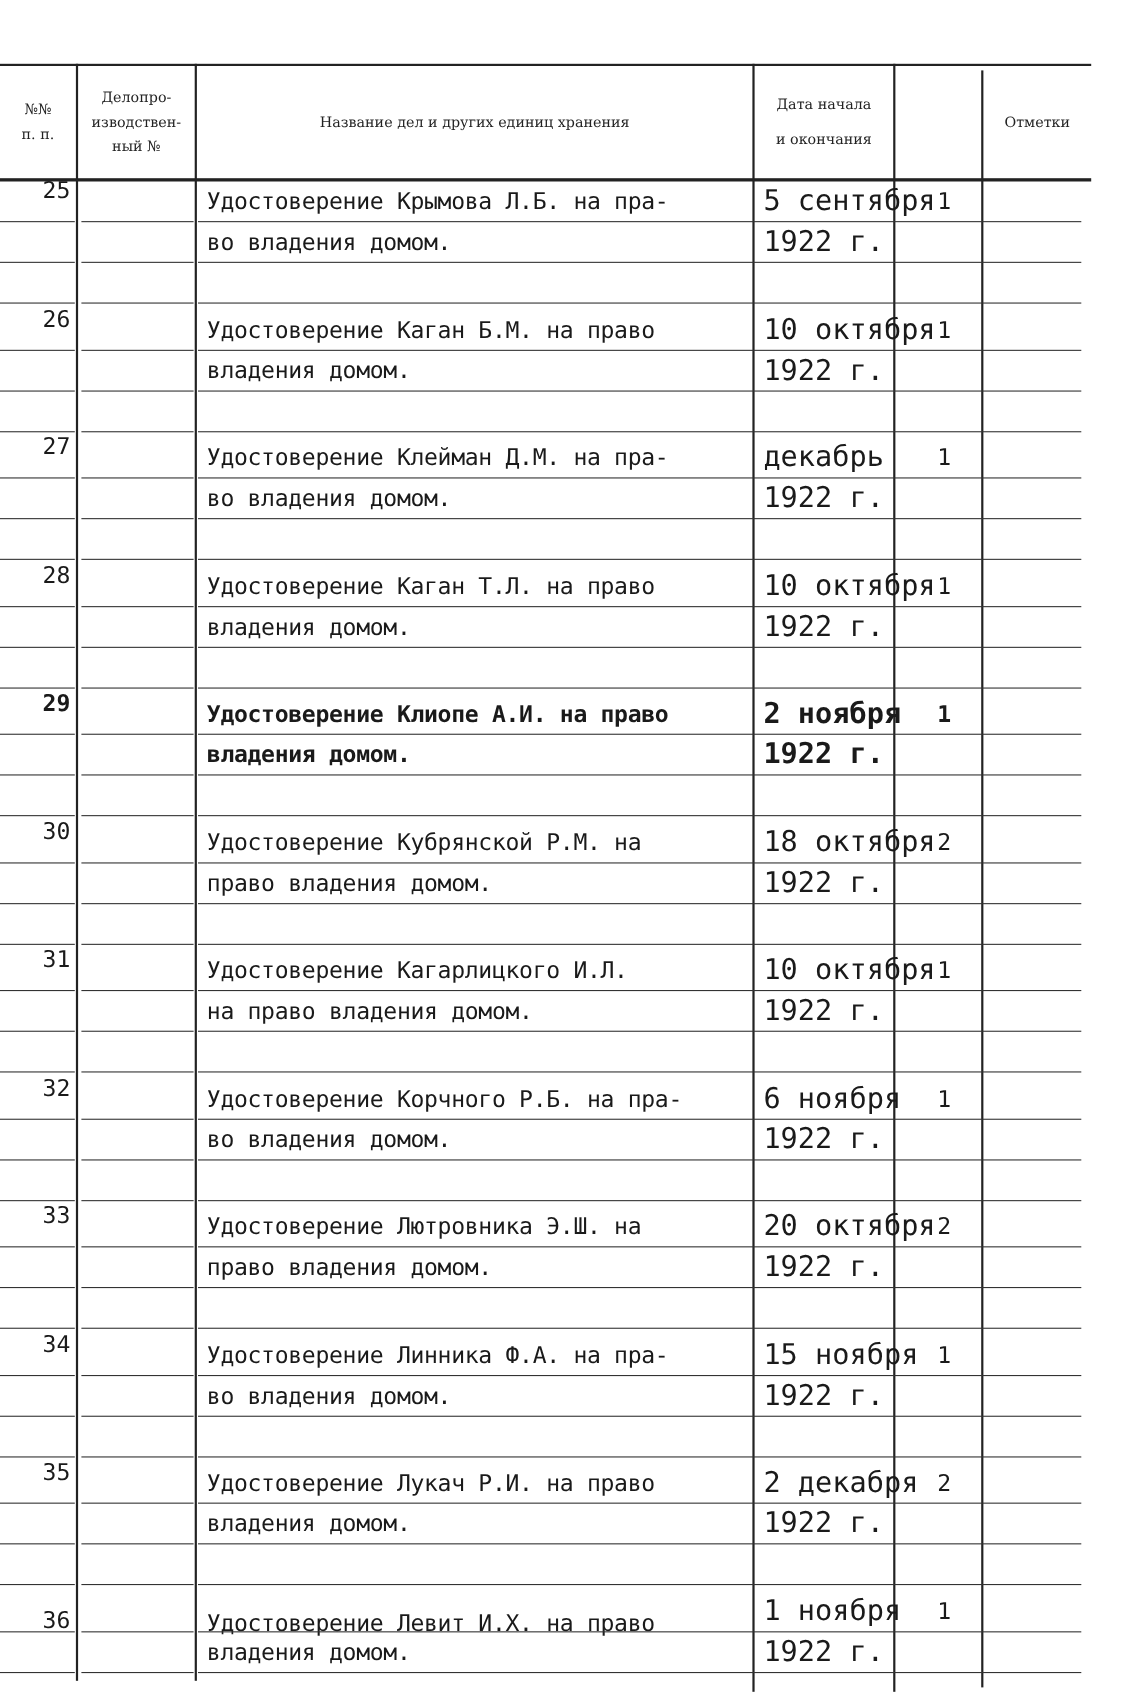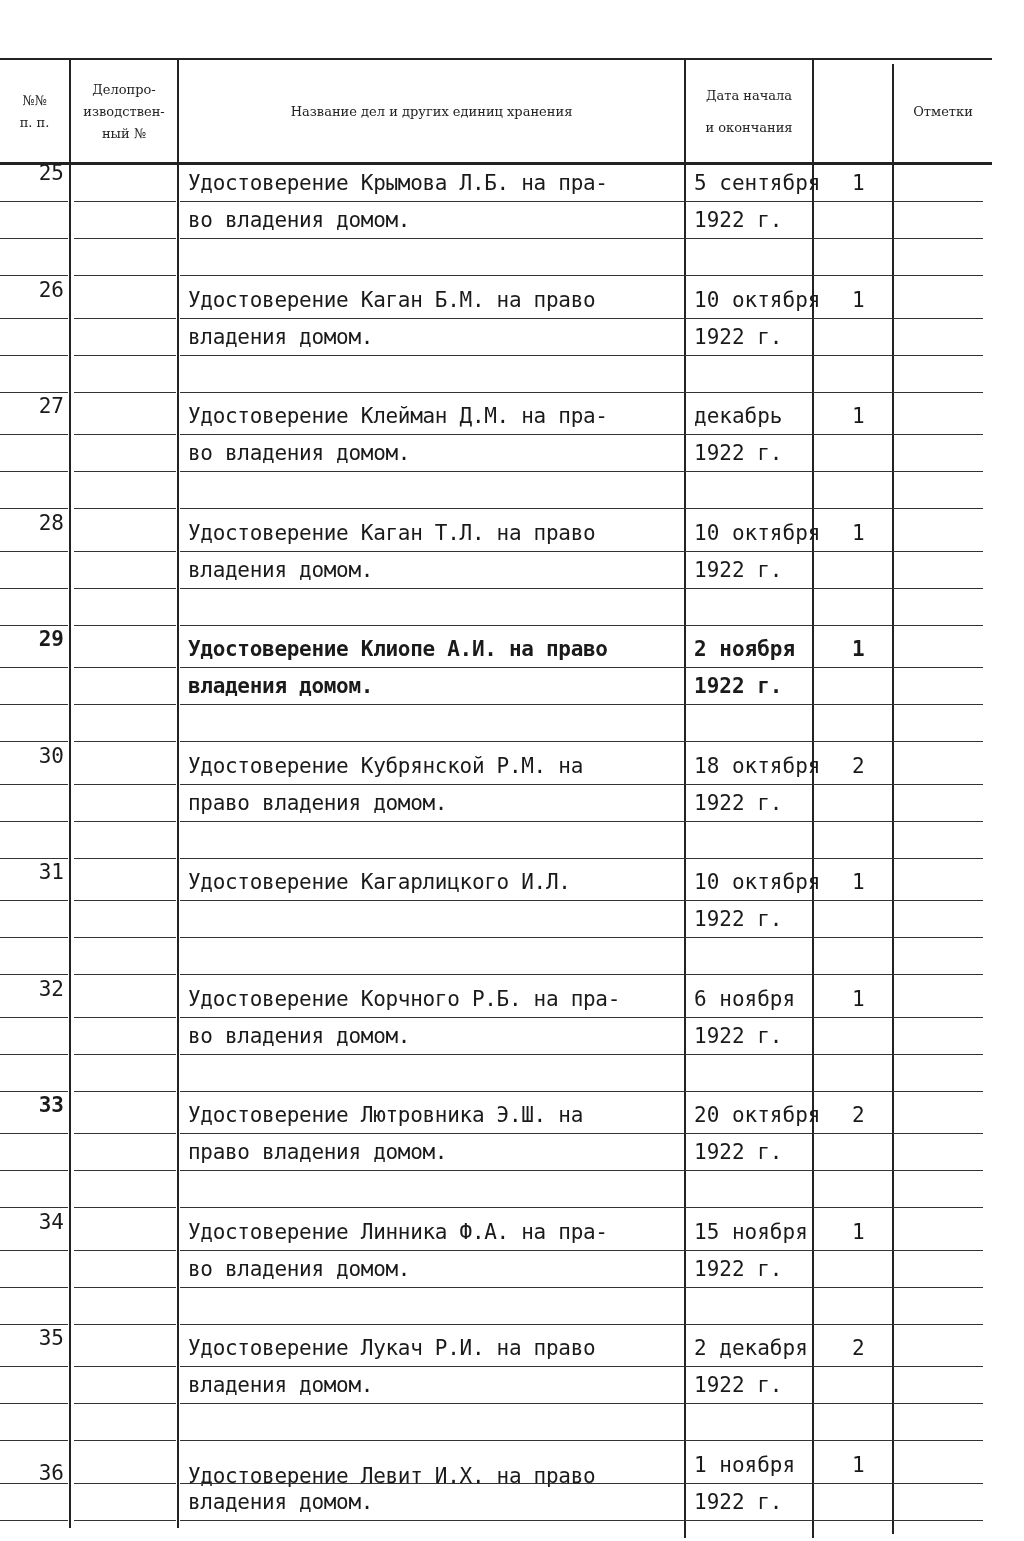--- a/index.html
+++ b/index.html
@@ -6,21 +6,21 @@
     body { width: 1024px; height: 1541px; position: relative; overflow: hidden; font-family: "DejaVu Sans Mono", monospace; color: #1a1a1a; }
     .page { position: absolute; left: 0; top: 0; width: 1024px; height: 1541px; }
     .hline { position: absolute; height: 2px; background: #222; }
     .hline.thin { height: 1px; background: #333; }
     .vline { position: absolute; width: 2px; background: #222; }
     .hdr { position: absolute; top: 62px; height: 100px; display: flex; align-items: center; justify-content: center; text-align: center; font-family: "DejaVu Serif", serif; font-size: 13px; line-height: 22px; color: #222; }
     .hdr span { display: block; }
     .rec { position: absolute; left: 0; width: 1000px; height: 116px; }
     .num { position: absolute; left: 0; width: 64px; text-align: right; font-size: 21px; top: 0; }
     .title { position: absolute; left: 188px; font-size: 21px; line-height: 36px; white-space: nowrap; letter-spacing: -0.3px; }
-    .date { position: absolute; left: 694px; font-size: 21px; line-height: 36px; white-space: nowrap; }
+    .date { position: absolute; left: 694px; font-size: 26px; line-height: 36px; white-space: nowrap; }
     .sheets { position: absolute; left: 852px; font-size: 21px; line-height: 36px; }
   </style>
 </head>
 <body>
 
 <div class="page">
 
   <div class="hline" style="left:0;top:58px;width:992px;"></div>
   <div class="hline" style="left:0;top:162px;width:992px;height:3px;"></div>
 
@@ -155,20 +155,21 @@
         <div class="hline thin" style="left: 0px; top: 73px; width: 68px;"></div>
         <div class="hline thin" style="left: 74px; top: 73px; width: 102px;"></div>
         <div class="hline thin" style="left: 180px; top: 73px; width: 803px;"></div>
         <div class="hline thin" style="left: 0px; top: 110px; width: 68px;"></div>
         <div class="hline thin" style="left: 74px; top: 110px; width: 102px;"></div>
         <div class="hline thin" style="left: 180px; top: 110px; width: 803px;"></div>
       </div>
       <div class="rec" style="top: 864px;">
         <div class="num" style="top:-4px;">31</div>
         <div class="title" style="top:0px;">Удостоверение Кагарлицкого И.Л.</div>
+        <div class="title" style="top:37px;">на право владения домом.</div>
         <div class="date" style="top:0px;">10 октября</div>
         <div class="date" style="top:37px;">1922 г.</div>
         <div class="sheets" style="top:0px;">1</div>
         <div class="hline thin" style="left: 0px; top: 36px; width: 68px;"></div>
         <div class="hline thin" style="left: 74px; top: 36px; width: 102px;"></div>
         <div class="hline thin" style="left: 180px; top: 36px; width: 803px;"></div>
         <div class="hline thin" style="left: 0px; top: 73px; width: 68px;"></div>
         <div class="hline thin" style="left: 74px; top: 73px; width: 102px;"></div>
         <div class="hline thin" style="left: 180px; top: 73px; width: 803px;"></div>
         <div class="hline thin" style="left: 0px; top: 110px; width: 68px;"></div>
@@ -186,21 +187,21 @@
         <div class="hline thin" style="left: 74px; top: 36px; width: 102px;"></div>
         <div class="hline thin" style="left: 180px; top: 36px; width: 803px;"></div>
         <div class="hline thin" style="left: 0px; top: 73px; width: 68px;"></div>
         <div class="hline thin" style="left: 74px; top: 73px; width: 102px;"></div>
         <div class="hline thin" style="left: 180px; top: 73px; width: 803px;"></div>
         <div class="hline thin" style="left: 0px; top: 110px; width: 68px;"></div>
         <div class="hline thin" style="left: 74px; top: 110px; width: 102px;"></div>
         <div class="hline thin" style="left: 180px; top: 110px; width: 803px;"></div>
       </div>
       <div class="rec" style="top: 1097px;">
-        <div class="num" style="top:-4px;font-weight:bold;">33</div>
+        <div class="num" style="top:-4px;">33</div>
         <div class="title" style="top:0px;">Удостоверение Лютровника Э.Ш. на</div>
         <div class="title" style="top:37px;">право владения домом.</div>
         <div class="date" style="top:0px;">20 октября</div>
         <div class="date" style="top:37px;">1922 г.</div>
         <div class="sheets" style="top:0px;">2</div>
         <div class="hline thin" style="left: 0px; top: 36px; width: 68px;"></div>
         <div class="hline thin" style="left: 74px; top: 36px; width: 102px;"></div>
         <div class="hline thin" style="left: 180px; top: 36px; width: 803px;"></div>
         <div class="hline thin" style="left: 0px; top: 73px; width: 68px;"></div>
         <div class="hline thin" style="left: 74px; top: 73px; width: 102px;"></div>

